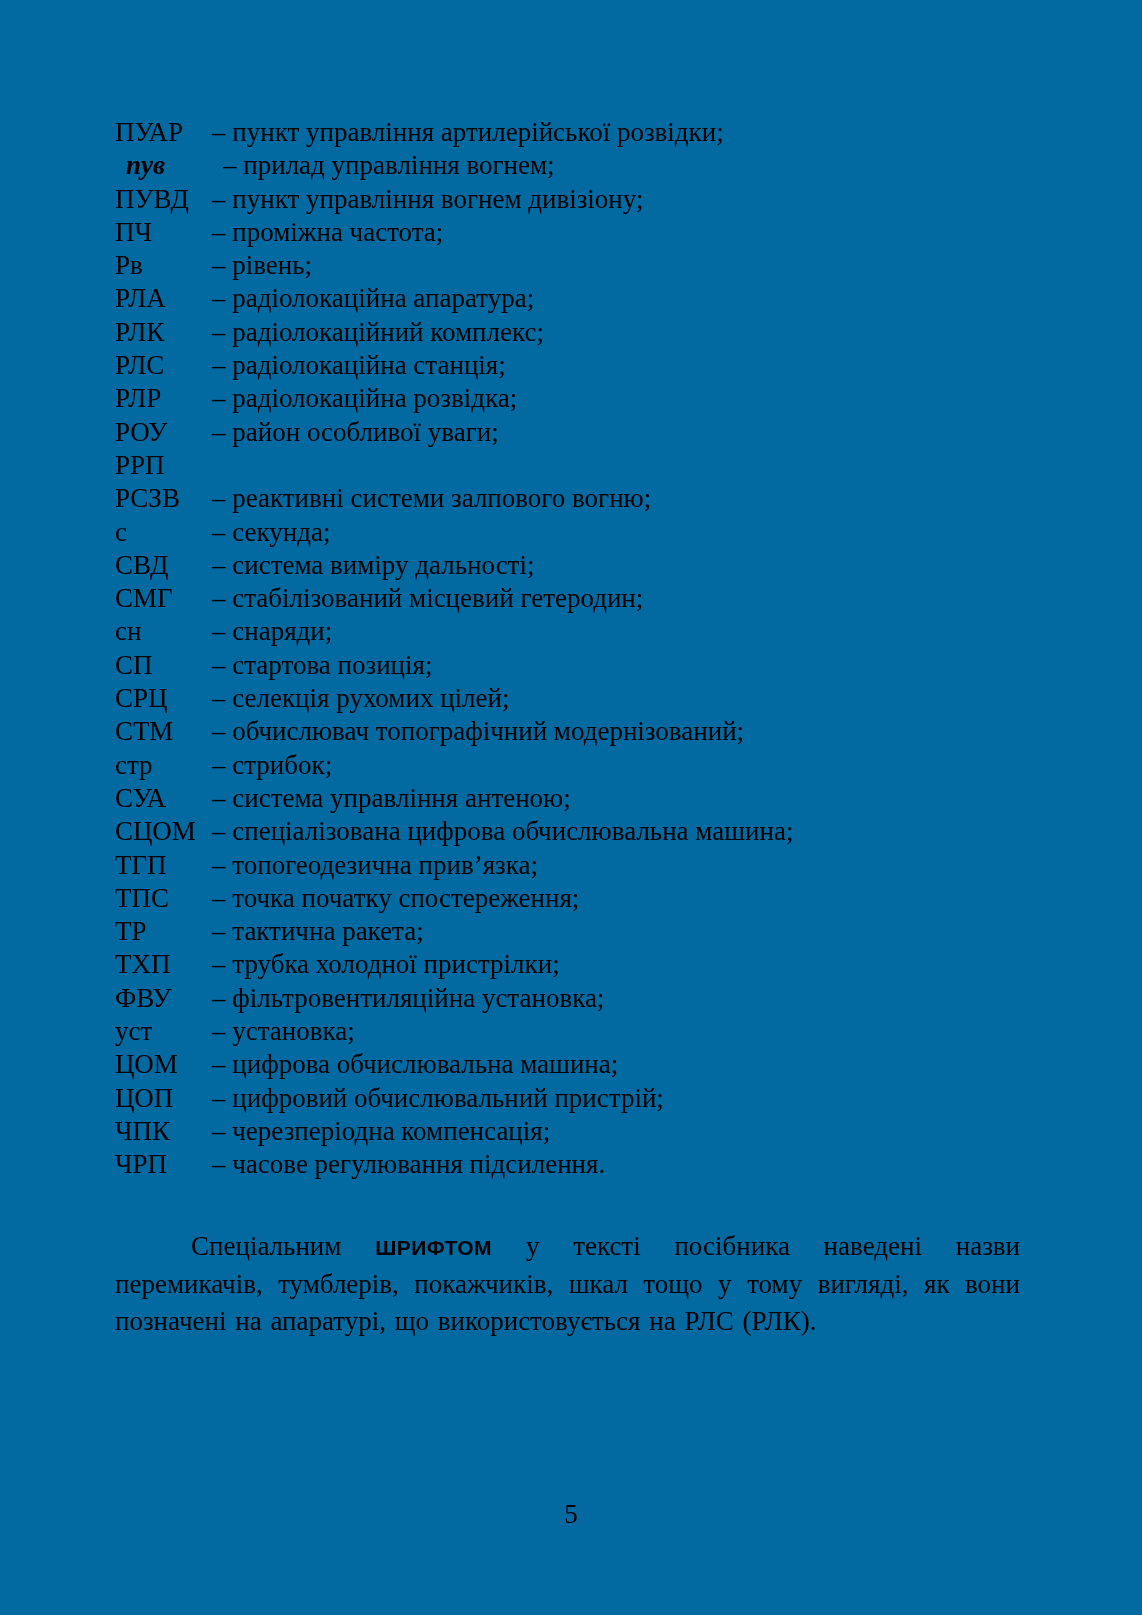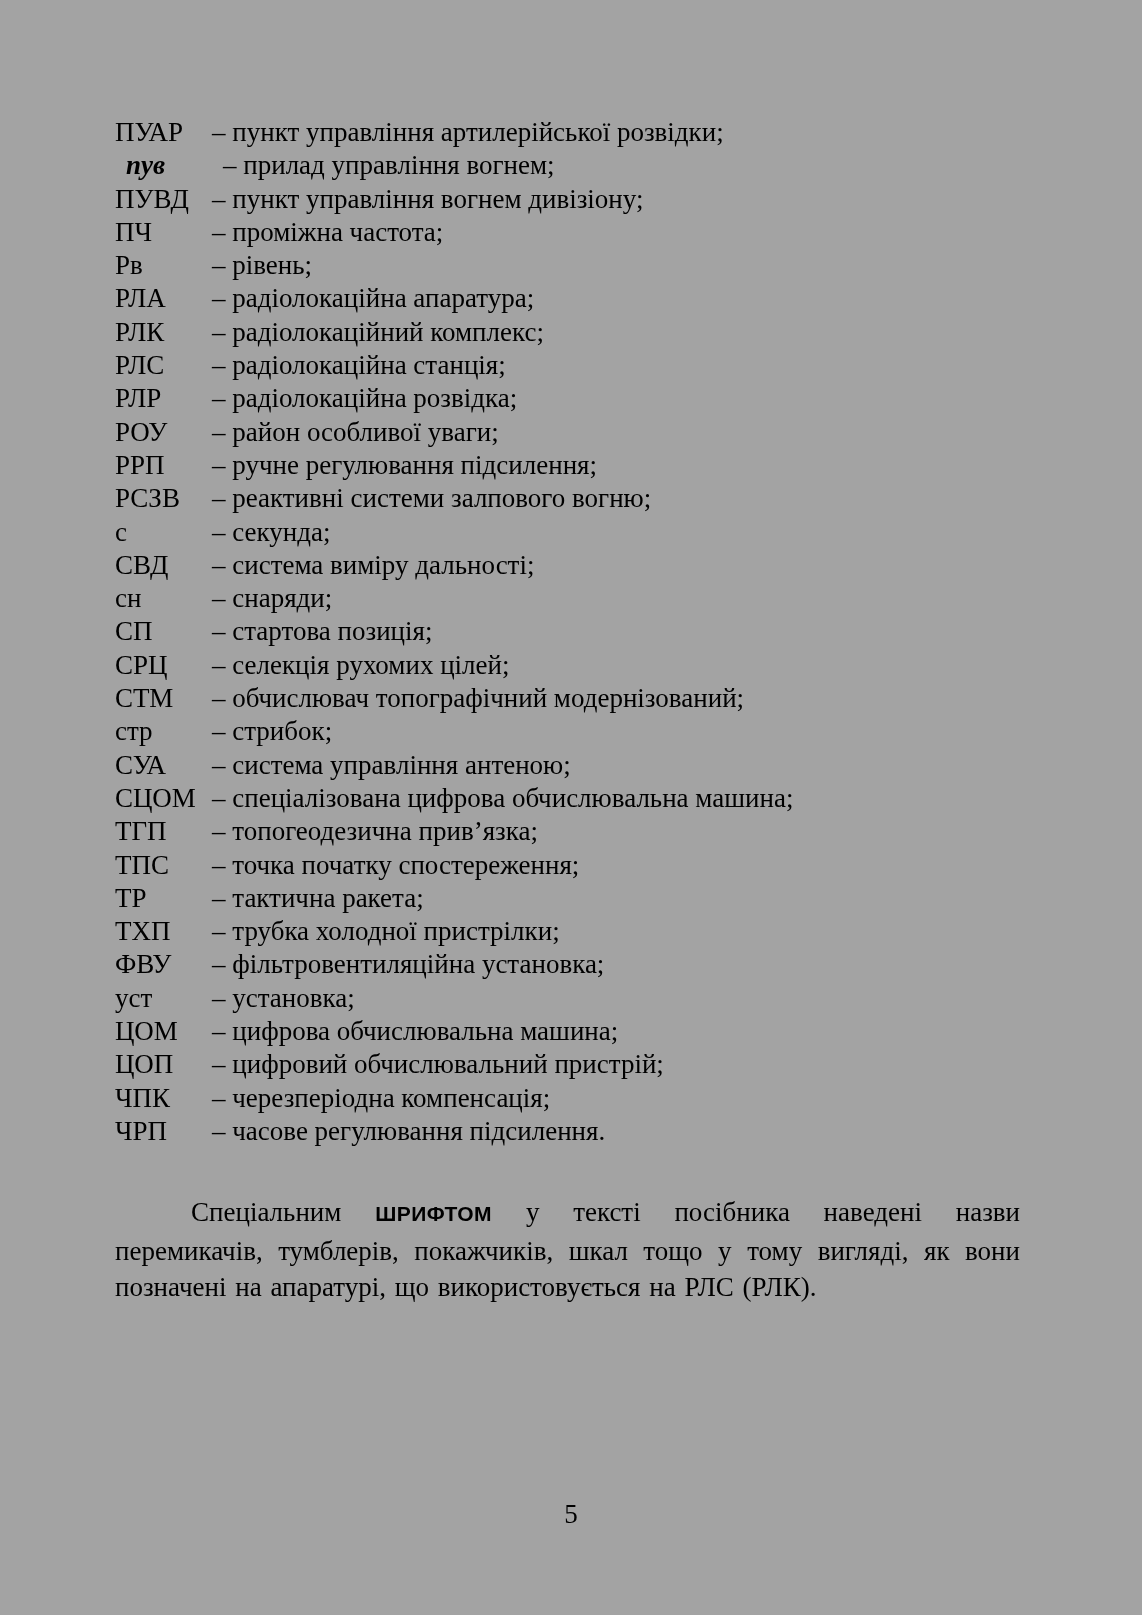--- a/index.html
+++ b/index.html
@@ -5,21 +5,21 @@
   html, body {
     margin: 0;
     padding: 0;
     background: #ffffff;
   }
   .page {
     position: relative;
     width: 1142px;
     height: 1615px;
     box-sizing: border-box;
-    background: #a3a3a3;
+    background: #0369a1;
     color: #000000;
     font-family: "Liberation Serif", serif;
     font-size: 27px;
     padding: 116px 122px 0 115px;
     overflow: hidden;
   }
   .abbrev-list {
     width: 100%;
   }
   .row {
@@ -113,38 +113,41 @@
       <span class="def">– радіолокаційна розвідка;</span>
     </div>
 
     <div class="row">
       <span class="term">РОУ</span>
       <span class="def">– район особливої уваги;</span>
     </div>
 
     <div class="row">
       <span class="term">РРП</span>
-      <span class="def">– ручне регулювання підсилення;</span>
     </div>
 
     <div class="row">
       <span class="term">РСЗВ</span>
       <span class="def">– реактивні системи залпового вогню;</span>
     </div>
 
     <div class="row">
       <span class="term">с</span>
       <span class="def">– секунда;</span>
     </div>
 
     <div class="row">
       <span class="term">СВД</span>
       <span class="def">– система виміру дальності;</span>
     </div>
 
+    <div class="row">
+      <span class="term">СМГ</span>
+      <span class="def">– стабілізований місцевий гетеродин;</span>
+    </div>
 
     <div class="row">
       <span class="term">сн</span>
       <span class="def">– снаряди;</span>
     </div>
 
     <div class="row">
       <span class="term">СП</span>
       <span class="def">– стартова позиція;</span>
     </div>

